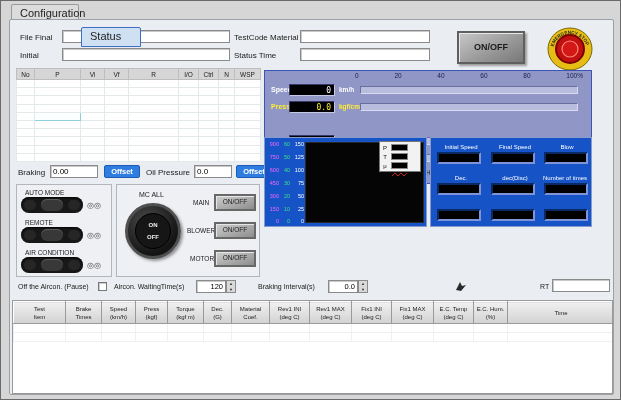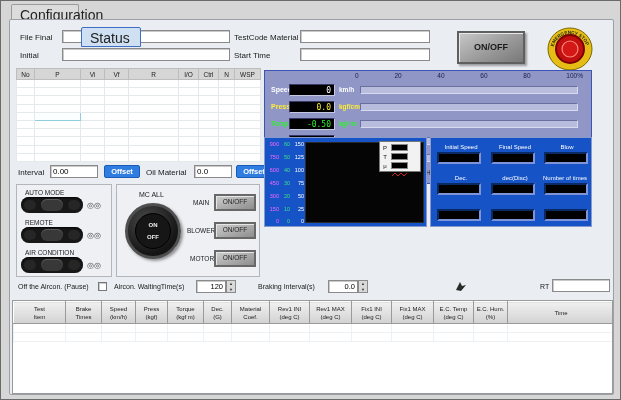--- a/index.html
+++ b/index.html
@@ -1,21 +1,21 @@
 <!DOCTYPE html>
 <html><head>
 <meta charset="utf-8">
 <style>
   * { margin:0; padding:0; box-sizing:border-box; }
   body { background:#8f8f8f; font-family:"Liberation Sans", sans-serif; }
   #app { position:relative; width:621px; height:400px; background:#d6d6d6;
          border:1px solid #6a6a6a; overflow:hidden; }
 
   
-  .tab { position:absolute; top:3px; height:16px; padding:2px 8px 16px 8px; font-size:14px;
+  .tab { position:absolute; top:3px; height:16px; padding:2px 8px 16px 8px; font-size:11px;
          color:#222; background:#dcdcdc; border:1px solid #9a9a9a; border-bottom:none;
          border-radius:2px 2px 0 0; }
   .tab.active { background:#cfe0f2; border:1px solid #3f6fc4; top:2px; height:17px; z-index:2; }
 
   
   #main { position:absolute; left:8px; top:18px; width:605px; height:376px;
           background:#eaedf1; border:1px solid #9aa0a6; border-radius:2px; }
 
   .lbl { position:absolute; font-size:8px; color:#1a1a1a; white-space:nowrap; }
   .tin { position:absolute; height:13px; background:#fff; border:1px solid #8a8a8a;
@@ -140,21 +140,21 @@
   <div class="tab active" style="left:80px; width:60px;margin-top:24px;">Status</div>
 
   <div id="main">
 
     <span class="lbl" style="left:10px; top:13px;">File Final</span>
     <input class="tin" style="left: 52px; top: 10px; width: 168px;" value="">
     <span class="lbl" style="left:10px; top:31px;">Initial</span>
     <input class="tin" style="left: 52px; top: 28px; width: 168px;" value="">
     <span class="lbl" style="left:224px; top:13px;">TestCode Material</span>
     <input class="tin" style="left: 290px; top: 10px; width: 130px;" value="">
-    <span class="lbl" style="left:224px; top:31px;">Start Time</span>
+    <span class="lbl" style="left:224px; top:31px;">Status Time</span>
     <input class="tin" style="left: 290px; top: 28px; width: 130px;" value="">
 
     <div id="onoff-big">ON/OFF</div>
 
     <svg id="estop" width="48" height="46" viewBox="0 0 48 46">
       <ellipse cx="24" cy="23" rx="22" ry="21" fill="#e6bd15" stroke="#7a6a00" stroke-width="1"></ellipse>
       <circle cx="24" cy="23" r="14" fill="#c01010" stroke="#7c0202" stroke-width="2"></circle>
       <circle cx="24" cy="23" r="8" fill="#d41818" stroke="#ff8877" stroke-width="1.2"></circle>
       <defs>
           <path id="arcpath" d="M 7,25 A 17,17 0 0 1 41,25"></path>
@@ -296,24 +296,24 @@
             <td></td>
             <td></td>
             <td></td>
             <td></td>
             <td></td>
             <td></td>
           </tr>
         </tbody>
     </table>
 
-    <span class="lbl" style="left:8px; top:148px;">Interval</span>
+    <span class="lbl" style="left:8px; top:148px;">Braking</span>
     <input class="tin" style="left: 40px; top: 145px; width: 48px;" value="0.00">
     <div class="btn-offset" style="left:94px; top:145px;">Offset</div>
-    <span class="lbl" style="left:136px; top:148px;">Oil Material</span>
+    <span class="lbl" style="left:136px; top:148px;">Oil Pressure</span>
     <input class="tin" style="left: 184px; top: 145px; width: 38px;" value="0.0">
     <div class="btn-offset" style="left:226px; top:145px;">Offset</div>
 
     <div class="panel" style="left:6px; top:164px; width:96px; height:93px;">
       <span class="sw-lbl" style="left:8px; top:4px;">AUTO MODE</span>
       <div class="toggle" style="left:4px; top:12px;">
         <span class="cap" style="left:3px;"></span>
           <span class="knob"></span>
           <span class="cap" style="right:3px;"></span>
       </div>
@@ -367,28 +367,20 @@
         <div class="lcd c-speed">0</div>
         <span class="gu c-speed">km/h</span>
         <div class="bar">
             <div class="fill" style="width:0%;"></div>
           </div>
       </div>
       <div class="grow" style="top:30px;">
         <span class="gl c-press">Press</span>
         <div class="lcd c-press">0.0</div>
         <span class="gu c-press">kgf/cm²</span>
-        <div class="bar">
-            <div class="fill" style="width:0%;"></div>
-          </div>
-      </div>
-      <div class="grow" style="top:47px;">
-        <span class="gl c-torque">Torque</span>
-        <div class="lcd c-torque">-0.50</div>
-        <span class="gu c-torque">kgf·m</span>
         <div class="bar">
             <div class="fill" style="width:0%;"></div>
           </div>
       </div>
       <div class="grow" style="top:64px;">
         <span class="gl c-temp">Temp</span>
         <div class="lcd c-temp">0.0</div>
         <span class="gu c-temp">degC</span>
         <div class="bar">
             <div class="fill" style="width:0%;"></div>

